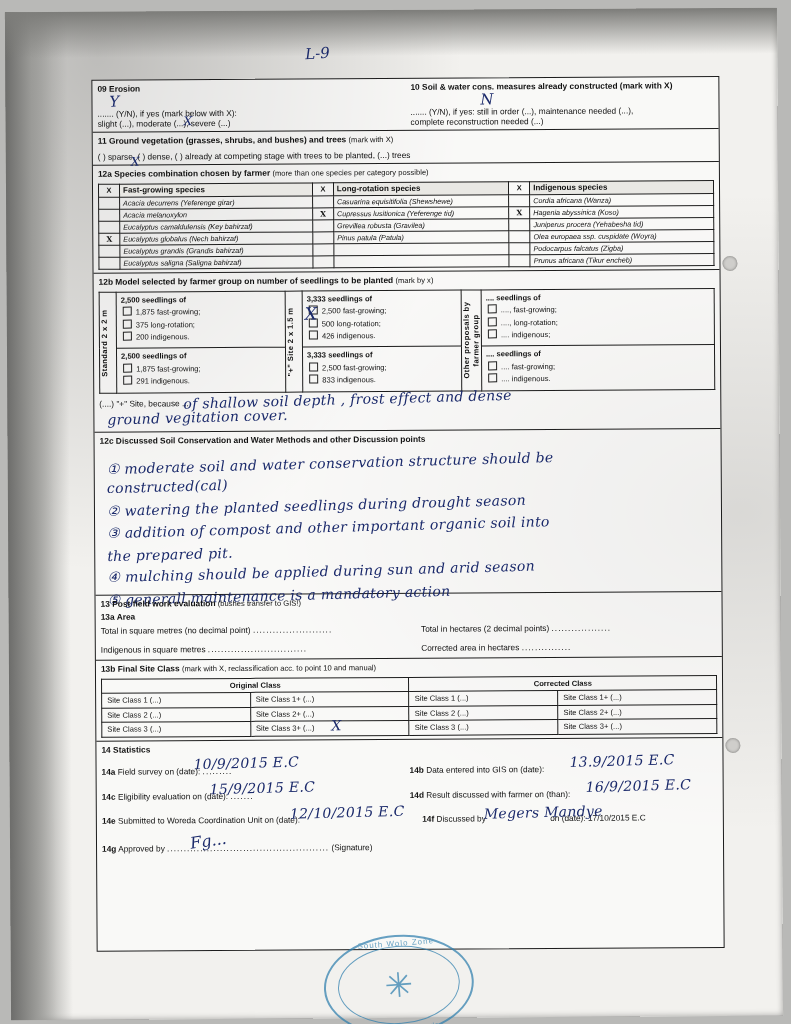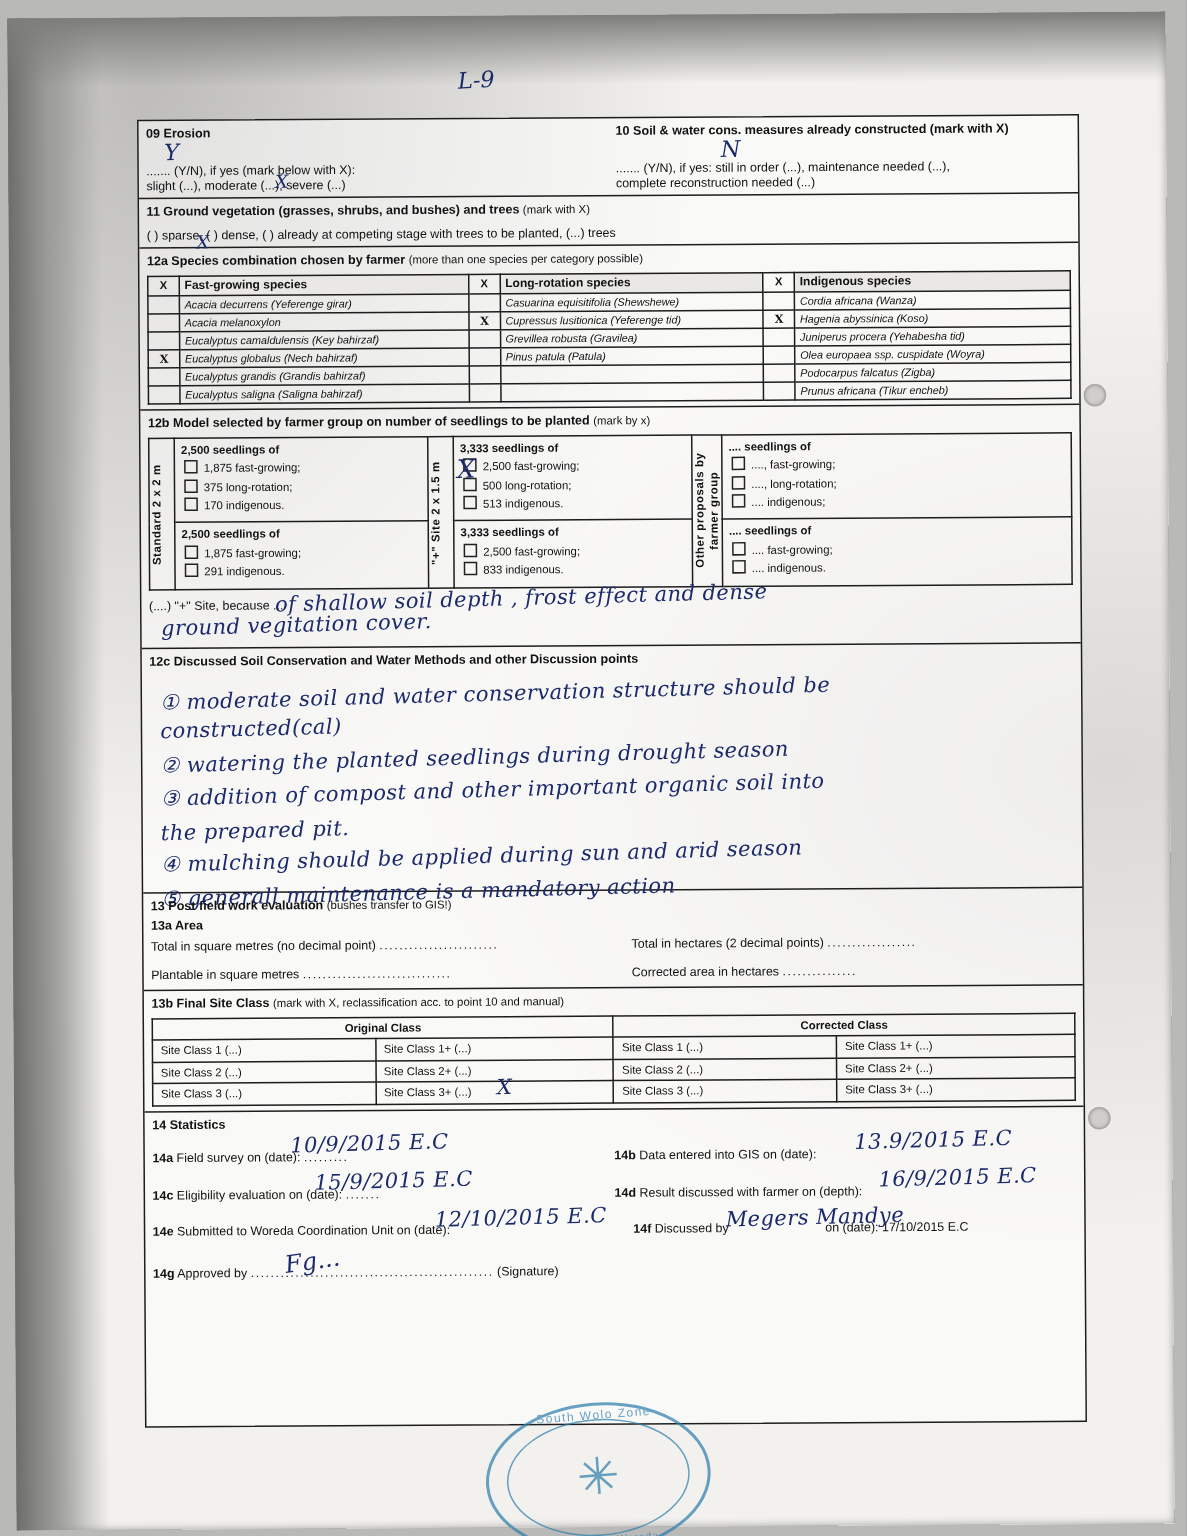--- a/index.html
+++ b/index.html
@@ -208,31 +208,31 @@
           <tbody>
               <tr>
             <td rowspan="2" style="width:16px;padding:0;">
               <div class="vert" style="height:100px;">Standard
 2 x 2 m</div>
             </td>
             <td style="width:160px;">
               <div class="b">2,500 seedlings of</div>
               <div class="li"><span class="cb"></span><span>1,875 fast-growing;</span></div>
               <div class="li"><span class="cb"></span><span>375 long-rotation;</span></div>
-              <div class="li"><span class="cb"></span><span>170 indigenous.</span></div>
+              <div class="li"><span class="cb"></span><span>200 indigenous.</span></div>
             </td>
             <td rowspan="2" style="width:16px;padding:0;">
               <div class="vert" style="height:100px;">"+" Site
 2 x 1.5 m</div>
             </td>
             <td style="width:150px;position:relative;">
               <div class="b">3,333 seedlings of</div>
               <div class="li"><span class="cb"></span><span>2,500 fast-growing;</span></div>
               <div class="li"><span class="cb"></span><span>500 long-rotation;</span></div>
-              <div class="li"><span class="cb"></span><span>513 indigenous.</span></div>
+              <div class="li"><span class="cb"></span><span>426 indigenous.</span></div>
               <span class="hand" style="position:absolute;left:2px;top:12px;font-size:17px;">X</span>
             </td>
             <td rowspan="2" style="width:16px;padding:0;">
               <div class="vert" style="height:100px;">Other proposals by farmer group</div>
             </td>
             <td>
               <div class="b">.... seedlings of</div>
               <div class="li"><span class="cb"></span><span>...., fast-growing;</span></div>
               <div class="li"><span class="cb"></span><span>...., long-rotation;</span></div>
               <div class="li"><span class="cb"></span><span>....  indigenous;</span></div>
@@ -288,21 +288,21 @@
             <span>Total in square metres (no decimal point)</span>
             <span class="dots">  ........................</span>
           </div>
           <div style="width:48%;">
             <span>Total in hectares (2 decimal points)</span>
             <span class="dots">  ..................</span>
           </div>
         </div>
         <div class="flexrow" style="margin-top:9px;">
           <div style="width:52%;">
-            <span>Plantable in square metres</span>
+            <span>Indigenous in square metres</span>
             <span class="dots">  ..............................</span>
           </div>
           <div style="width:48%;">
             <span>Corrected area in hectares</span>
             <span class="dots">  ...............</span>
           </div>
         </div>
       </div>
 
       <div class="row pad" style="position:relative;">
@@ -360,21 +360,21 @@
 
         <div class="flexrow" style="margin-top:14px;">
           <div style="width:50%;position:relative;">
             <span class="b">14c</span>
             <span>Eligibility evaluation on (date):</span>
             <span class="dots"> .......</span>
             <span class="hand" style="position:absolute;left:108px;top:-11px;font-size:14px;">15/9/2015 E.C</span>
           </div>
           <div style="width:50%;position:relative;">
             <span class="b">14d</span>
-            <span>Result discussed with farmer on (depth):</span>
+            <span>Result discussed with farmer on (than):</span>
             <span class="hand" style="position:absolute;left:176px;top:-11px;font-size:14px;">16/9/2015 E.C</span>
           </div>
         </div>
 
         <div class="flexrow" style="margin-top:14px;">
           <div style="width:52%;position:relative;">
             <span class="b">14e</span>
             <span>Submitted to Woreda Coordination Unit on (date):</span>
             <span class="hand" style="position:absolute;left:188px;top:-10px;font-size:14px;">12/10/2015 E.C</span>
           </div>

